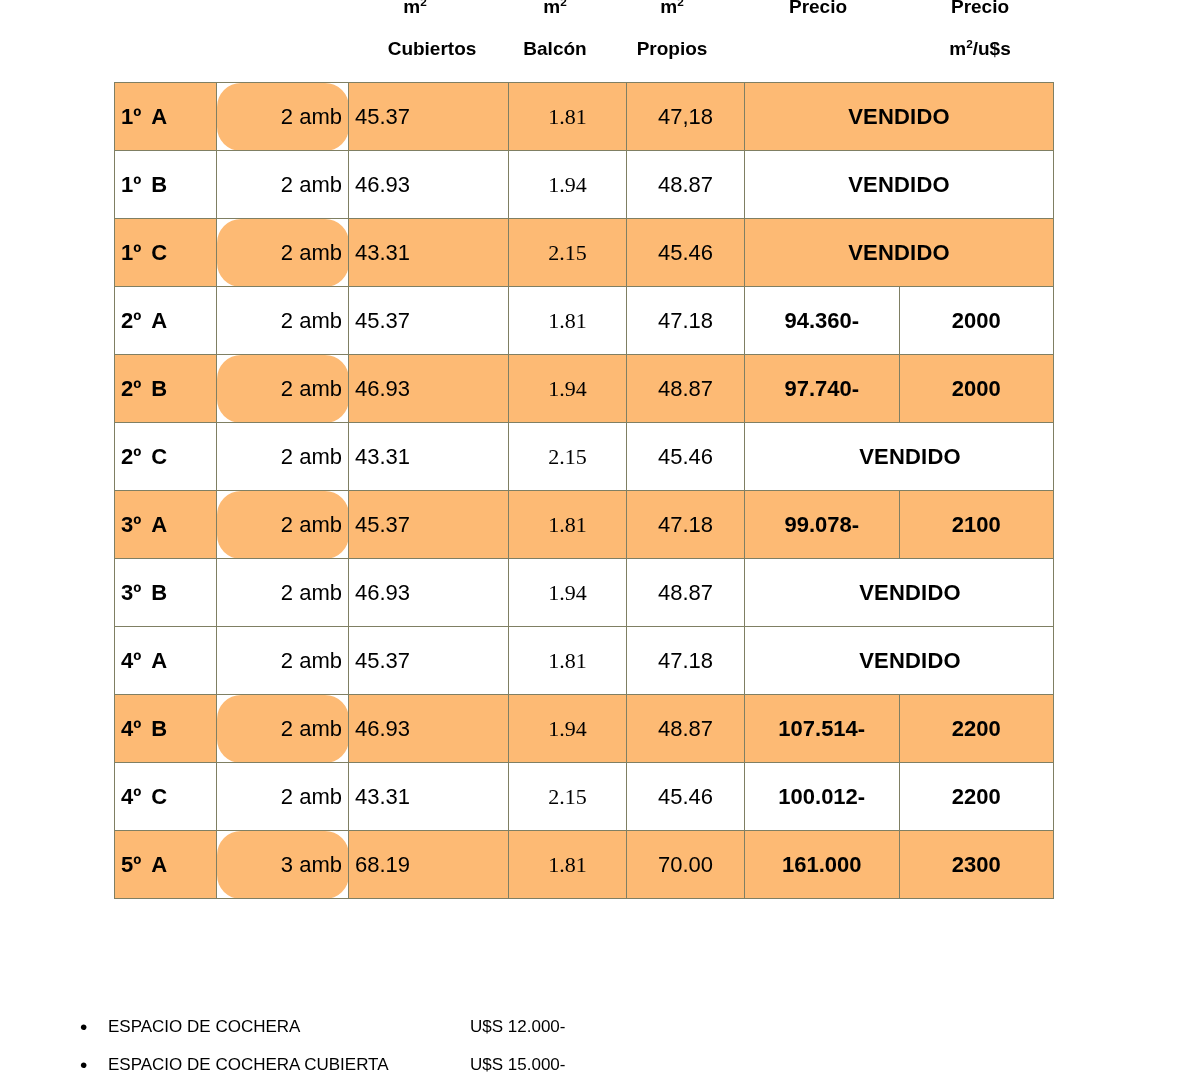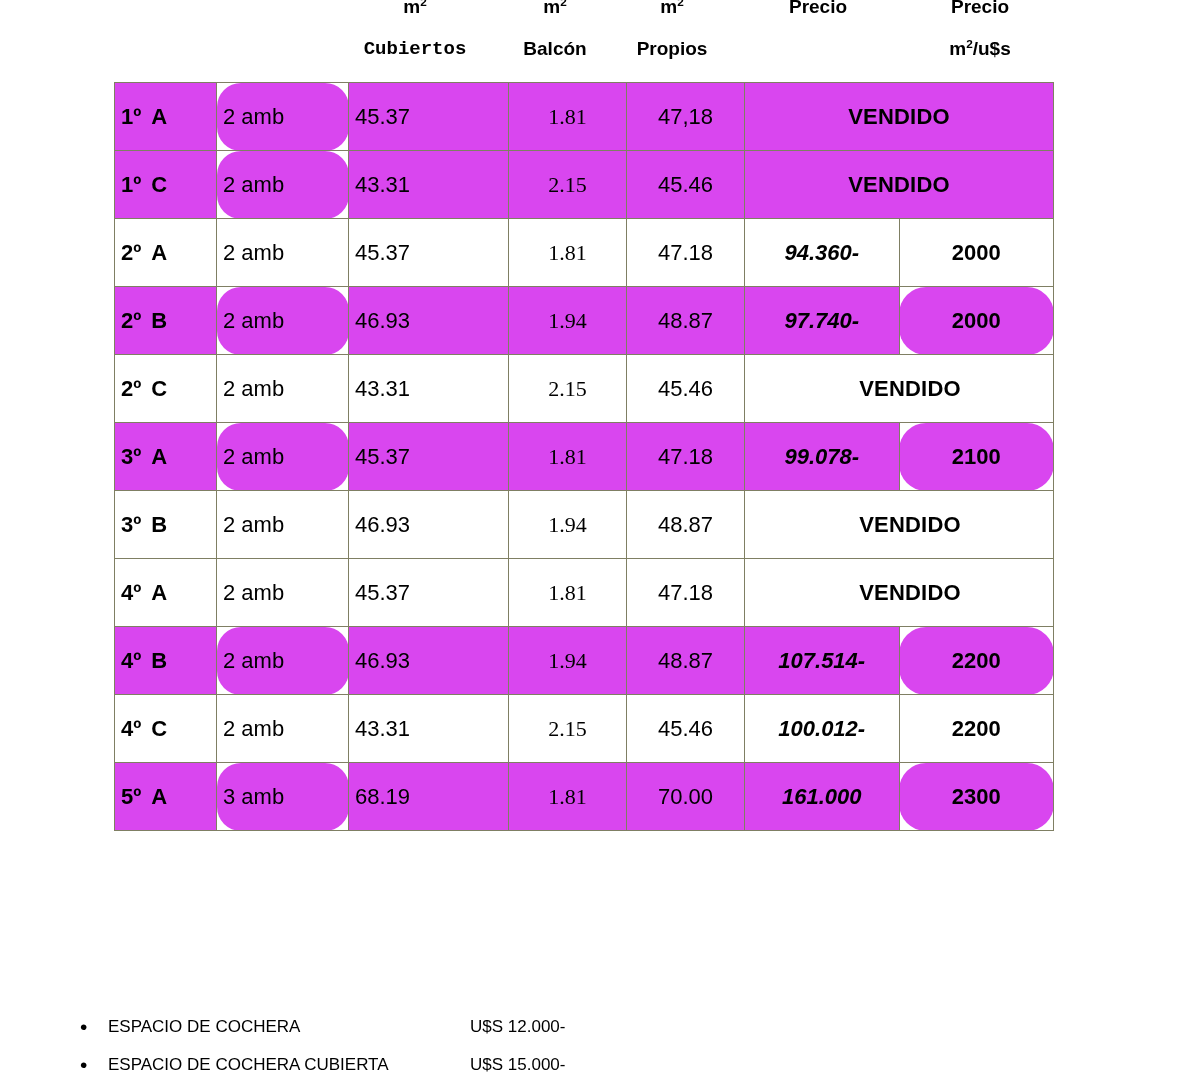--- a/index.html
+++ b/index.html
@@ -49,29 +49,29 @@
   }
   table.price td {
     border: 1px solid #7f7f63;
     height: 68px;
     padding: 0 6px;
     font-size: 22px;
     color: #000000;
     vertical-align: middle;
     background: #ffffff;
   }
-  table.price tr.shaded td { background: #d946ef; }
+  table.price tr.shaded td { background: #fdba74; }
 
   td.c-unit   { width: 102px; text-align: left;  padding-left: 14px; font-weight: bold; font-size: 19px; }
-  td.c-amb    { width: 132px; text-align: left;  padding-left: 14px; font-weight: normal; border-radius: 24px; }
+  td.c-amb    { width: 132px; text-align: right;  padding-left: 14px; font-weight: normal; border-radius: 24px; }
   td.c-cub    { width: 160px; text-align: left; }
   td.c-bal    { width: 118px; text-align: center; font-family: Liberation Serif, serif; }
   td.c-prop   { width: 118px; text-align: center; }
-  td.c-total  { width: 176px; text-align: center; font-weight: bold; font-style: italic; }
-  td.c-m2     { width: 147px; text-align: center; font-weight: bold; border-radius: 27px; }
+  td.c-total  { width: 176px; text-align: center; font-weight: bold; }
+  td.c-m2     { width: 147px; text-align: center; font-weight: bold; }
 
   td.c-unit .ord { margin-right: 10px; }
 
   td.c-sold {
     text-align: center;
     vertical-align: top;
     padding-top: 18px;
     color: #c00000;
     font-weight: bold;
     font-size: 15px;
@@ -111,41 +111,49 @@
   }
   ul.extras .amt { display: inline-block; }
 </style>
 </head>
 <body>
 
 <div id="page">
 
   <div class="hdr-row" id="hdr-host">
       <div class="hdr-cell" style="left: 325px; top: -4px; width: 180px;">m<sup>2</sup></div>
-      <div class="hdr-cell" style="left: 325px; top: 38px; width: 180px; font-family: Liberation Mono, monospace;">Cubiertos</div>
+      <div class="hdr-cell" style="left: 342px; top: 38px; width: 180px;">Cubiertos</div>
       <div class="hdr-cell" style="left: 465px; top: -4px; width: 180px;">m<sup>2</sup></div>
       <div class="hdr-cell" style="left: 465px; top: 38px; width: 180px;">Balcón</div>
       <div class="hdr-cell" style="left: 582px; top: -4px; width: 180px;">m<sup>2</sup></div>
       <div class="hdr-cell" style="left: 582px; top: 38px; width: 180px;">Propios</div>
       <div class="hdr-cell" style="left: 728px; top: -4px; width: 180px;">Precio</div>
       <div class="hdr-cell" style="left: 728px; top: 38px; width: 180px; margin-top: 48px;">Total/u$s</div>
       <div class="hdr-cell" style="left: 890px; top: -4px; width: 180px;">Precio</div>
       <div class="hdr-cell" style="left: 890px; top: 38px; width: 180px;">m<sup>2</sup>/u$s</div>
     </div>
 
   <table class="price">
     <tbody id="rows-host">
         <tr class="shaded">
           <td class="c-unit"><span class="ord">1º</span>A</td>
           <td class="c-amb">2 amb</td>
           <td class="c-cub">45.37</td>
           <td class="c-bal">1.81</td>
           <td class="c-prop">47,18</td>
           <td class="c-sold" colspan="2">VENDIDO</td>
         </tr>
+        <tr>
+          <td class="c-unit"><span class="ord">1º</span>B</td>
+          <td class="c-amb">2 amb</td>
+          <td class="c-cub">46.93</td>
+          <td class="c-bal">1.94</td>
+          <td class="c-prop">48.87</td>
+          <td class="c-sold" colspan="2">VENDIDO</td>
+        </tr>
         <tr class="shaded">
           <td class="c-unit"><span class="ord">1º</span>C</td>
           <td class="c-amb">2 amb</td>
           <td class="c-cub">43.31</td>
           <td class="c-bal">2.15</td>
           <td class="c-prop">45.46</td>
           <td class="c-sold" colspan="2">VENDIDO</td>
         </tr>
         <tr>
           <td class="c-unit"><span class="ord">2º</span>A</td>

